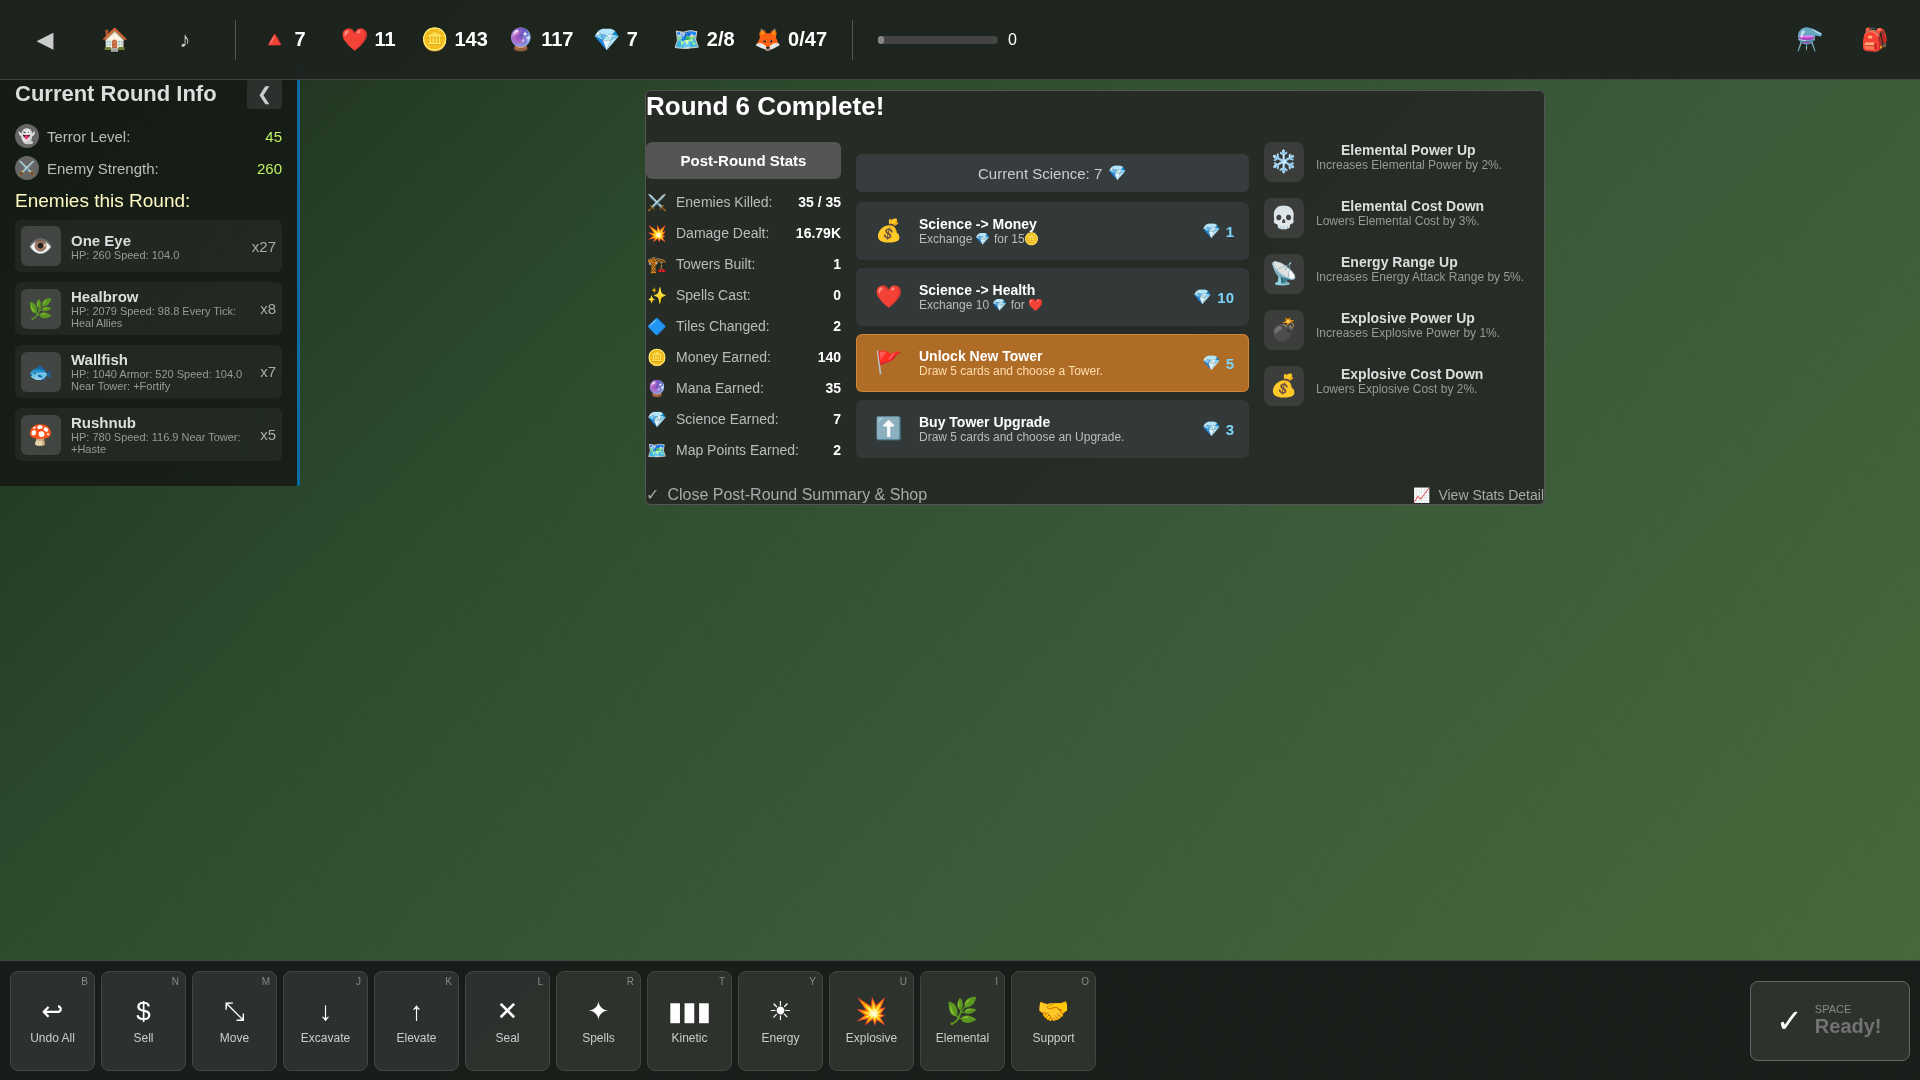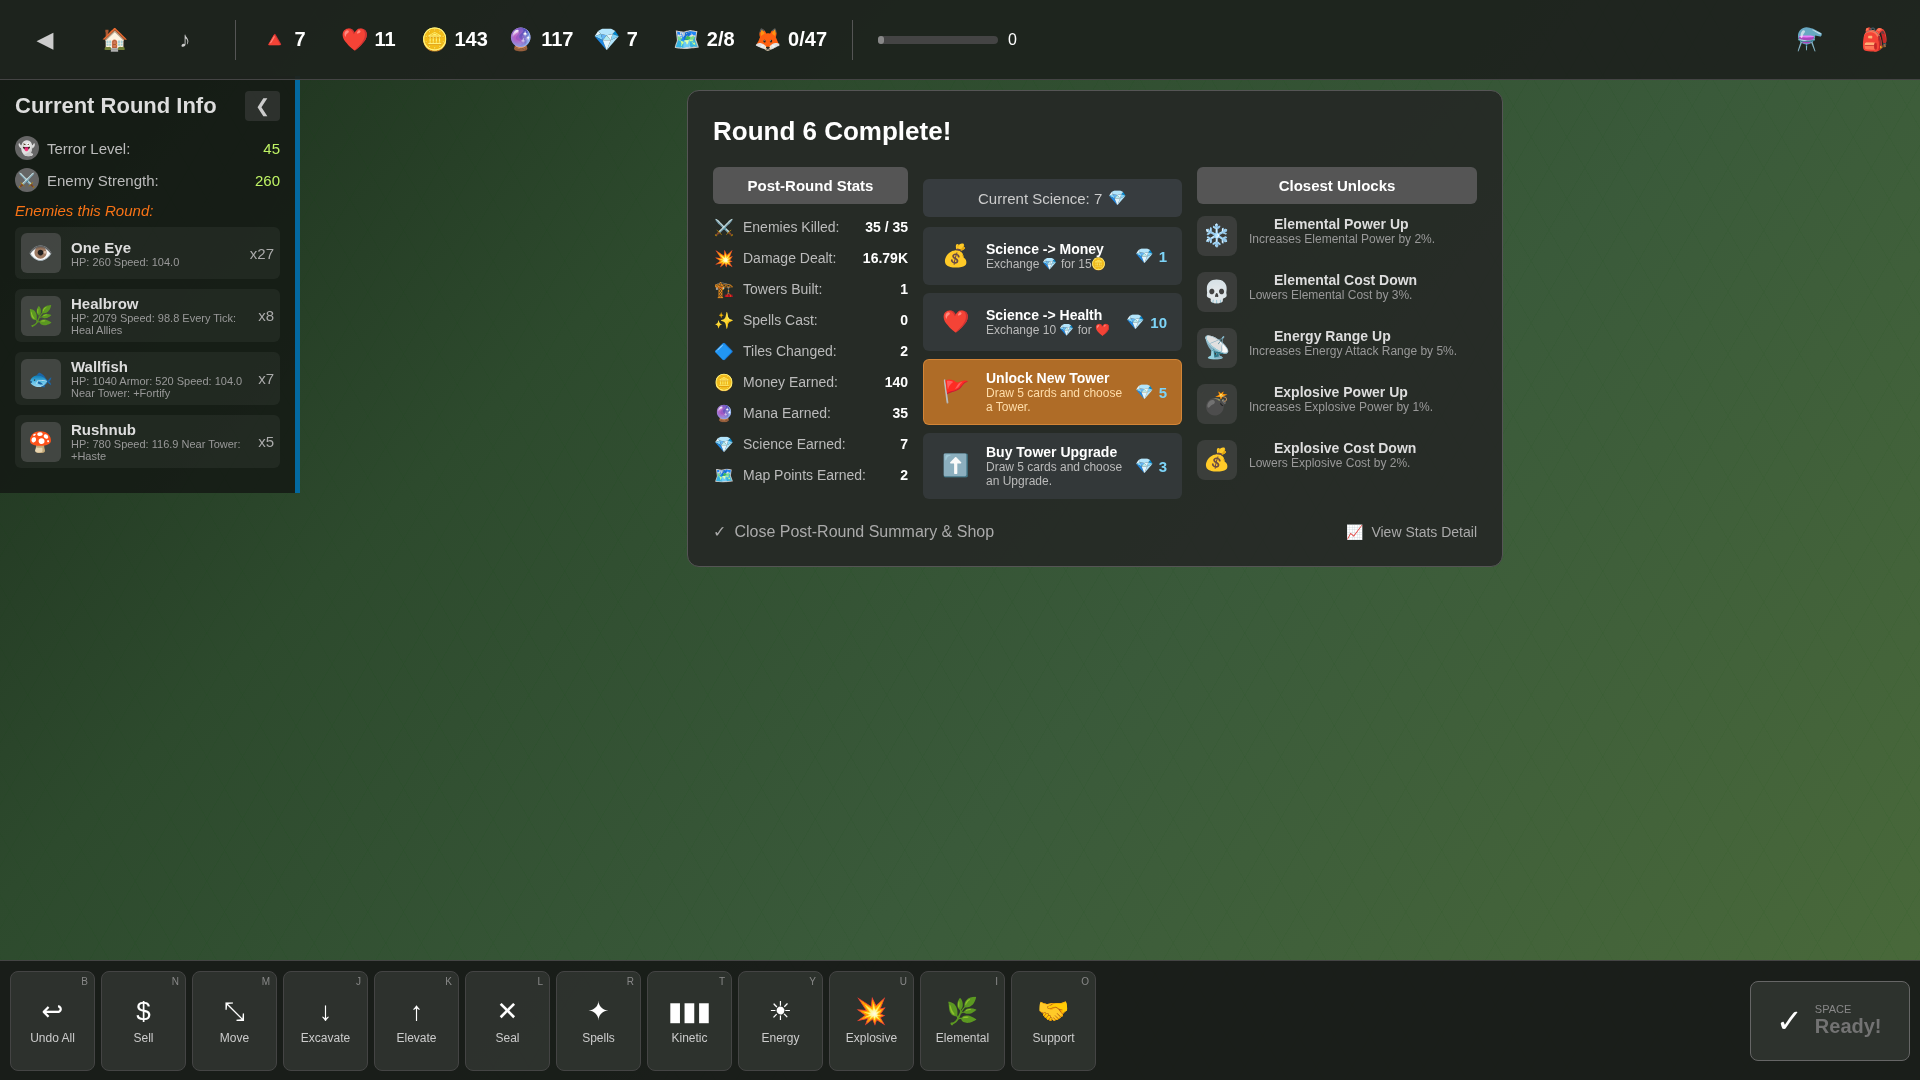--- a/index.html
+++ b/index.html
@@ -100,27 +100,27 @@
 
     .topbar-right {
       margin-left: auto;
       display: flex;
       gap: 15px;
     }
 
     
     .sidebar {
       position: absolute;
-      top: 76px;
+      top: 64px;
       left: 0;
       width: 300px;
       background: rgba(20,25,20,0.85);
       padding: 15px;
       z-index: 5;
-      border-right: 5px solid #0369a1;
+      border-right: 3px solid #0369a1;
     }
 
     .sidebar-header {
       display: flex;
       align-items: center;
       justify-content: space-between;
       margin-bottom: 15px;
     }
 
     .sidebar-title {
@@ -158,24 +158,23 @@
       justify-content: center;
       font-size: 14px;
     }
 
     .sidebar-stat-value {
       margin-left: auto;
       color: #bef264;
     }
 
     .sidebar-enemies-label {
-      font-size: 15px;
-      color: #f97316;
+      font-size: 19px;
+      color: #fef9c3;
       margin: 10px 0 8px;
-      font-style: italic;
     }
 
     .enemy-row {
       display: flex;
       align-items: center;
       gap: 10px;
       margin-bottom: 10px;
       padding: 6px;
       background: rgba(255,255,255,0.05);
       border-radius: 6px;
@@ -221,23 +220,22 @@
       bottom: 120px;
       display: flex;
       align-items: flex-start;
       justify-content: center;
       z-index: 8;
       padding: 10px;
     }
 
     .modal {
       background: rgba(38,42,38,0.97);
-      border-radius: 12px;
-      width: 816px;
-      padding: 25px;
+      border-radius: 6px;
+      width: 900px;
       border: 1px solid #555;
     }
 
     .modal-title {
       font-size: 26px;
       font-weight: bold;
       color: #fff;
       margin-bottom: 20px;
     }
 
@@ -755,21 +753,20 @@
             <div class="shop-item-desc">Draw 5 cards and choose an Upgrade.</div>
           </div>
           <div class="shop-item-cost">
             <span class="gem-icon">💎</span>
             <span>3</span>
           </div>
         </div>
       </div>
 
       <div class="closest-unlocks-panel">
-        <div class="panel-header">Closest Unlocks</div>
 
         <div class="unlock-item">
           <div class="unlock-icon">❄️</div>
           <div class="unlock-text">
             <div class="unlock-title">Elemental Power Up</div>
             <div class="unlock-desc">Increases Elemental Power by 2%.</div>
           </div>
         </div>
 
         <div class="unlock-item">

